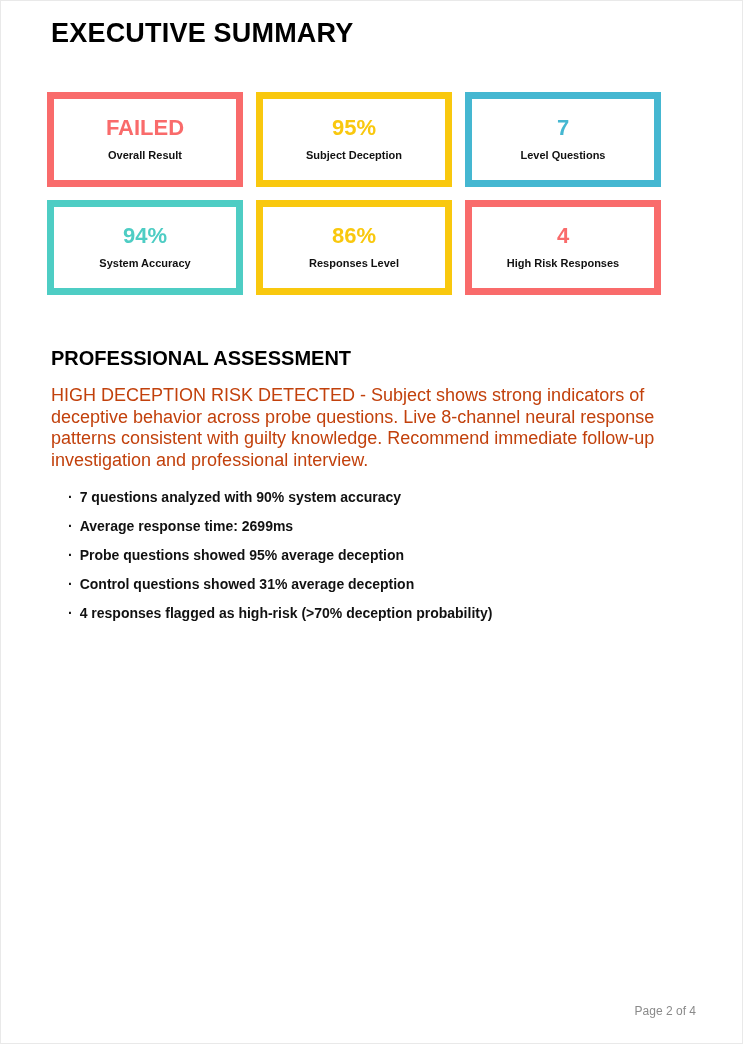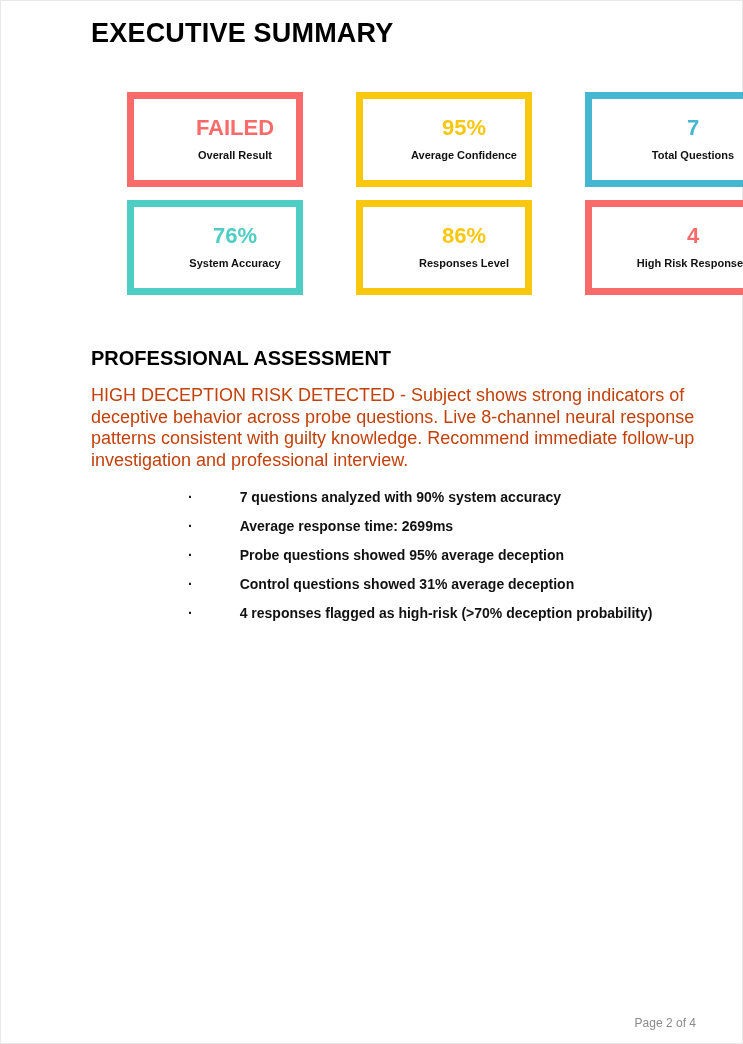--- a/index.html
+++ b/index.html
@@ -1,15 +1,15 @@
 <!DOCTYPE html>
 <html><head>
 <meta charset="utf-8">
 <style>
-  * { box-sizing: border-box; margin-left: 40px; }
+  * { box-sizing: border-box; }
   html, body { margin: 0; padding: 0; background: #ffffff; }
   .page {
     position: relative;
     width: 743px;
     height: 1044px;
     margin: 0 auto;
     background: #ffffff;
     box-shadow: inset 0 0 0 1px #e9e9e9;
     font-family: "Liberation Sans", "DejaVu Sans", sans-serif;
     color: #111111;
@@ -20,21 +20,21 @@
   .doc-title {
     margin: 0;
     font-size: 27px;
     line-height: 27px;
     font-weight: 700;
     letter-spacing: 0.2px;
     color: #000000;
   }
 
   .cards {
-    width: 674px;
+    width: 614px;
     margin: 45px 0 0 -4px;
     display: grid;
     grid-template-columns: repeat(3, 1fr);
     column-gap: 13px;
     row-gap: 13px;
   }
   .card {
     height: 95px;
     border: 7px solid #cccccc;
     background: #ffffff;
@@ -88,21 +88,21 @@
     font-size: 14px;
     line-height: 15.5px;
     font-weight: 700;
     color: #111111;
   }
   .bullet-marker { font-weight: 700; }
 
   .page-footer {
     position: absolute;
     right: 47px;
-    bottom: 14px;
+    bottom: 26px;
     font-size: 12px;
     color: #8a8a8a;
   }
 </style>
 </head>
 <body>
 
 <div class="page">
   <div class="content">
 
@@ -110,30 +110,30 @@
 
     <div class="cards">
 
       <div class="card" style="border-color: rgb(249, 107, 107);">
         <div class="card-value" style="color: rgb(249, 107, 107);">FAILED</div>
         <div class="card-label">Overall Result</div>
       </div>
 
       <div class="card" style="border-color: rgb(249, 200, 14);">
         <div class="card-value" style="color: rgb(249, 200, 14); text-align: right;">95%</div>
-        <div class="card-label">Average Confidence</div>
+        <div class="card-label">Subject Deception</div>
       </div>
 
       <div class="card" style="border-color: rgb(69, 183, 209);">
         <div class="card-value" style="color: rgb(69, 183, 209);">7</div>
-        <div class="card-label">Total Questions</div>
+        <div class="card-label">Level Questions</div>
       </div>
 
       <div class="card" style="border-color: rgb(78, 205, 196);">
-        <div class="card-value" style="color: rgb(78, 205, 196);">76%</div>
+        <div class="card-value" style="color: rgb(78, 205, 196);">94%</div>
         <div class="card-label">System Accuracy</div>
       </div>
 
       <div class="card" style="border-color: rgb(249, 200, 14);">
         <div class="card-value" style="color: rgb(249, 200, 14);">86%</div>
         <div class="card-label">Responses Level</div>
       </div>
 
       <div class="card" style="border-color: rgb(249, 107, 107);">
         <div class="card-value" style="color: rgb(249, 107, 107);">4</div>

